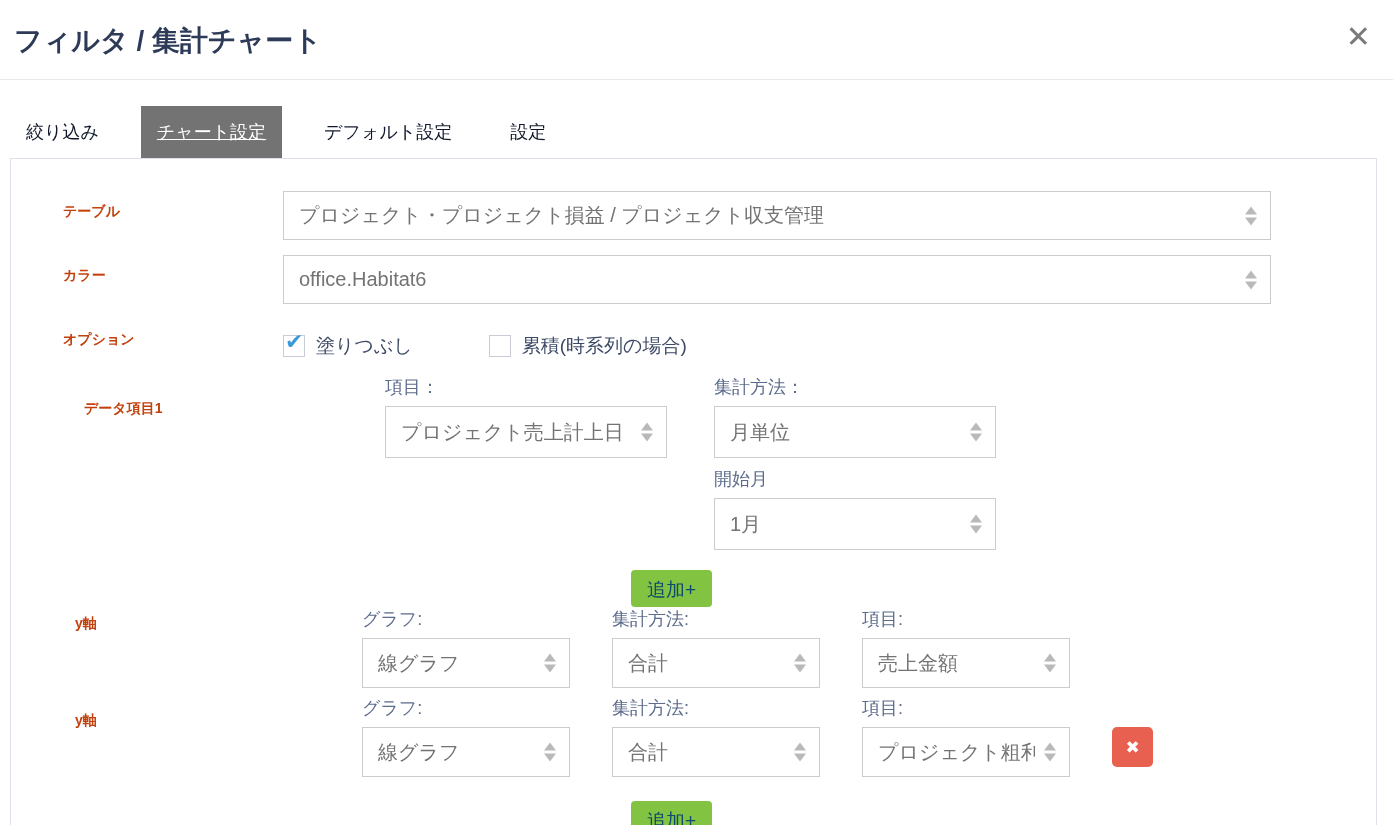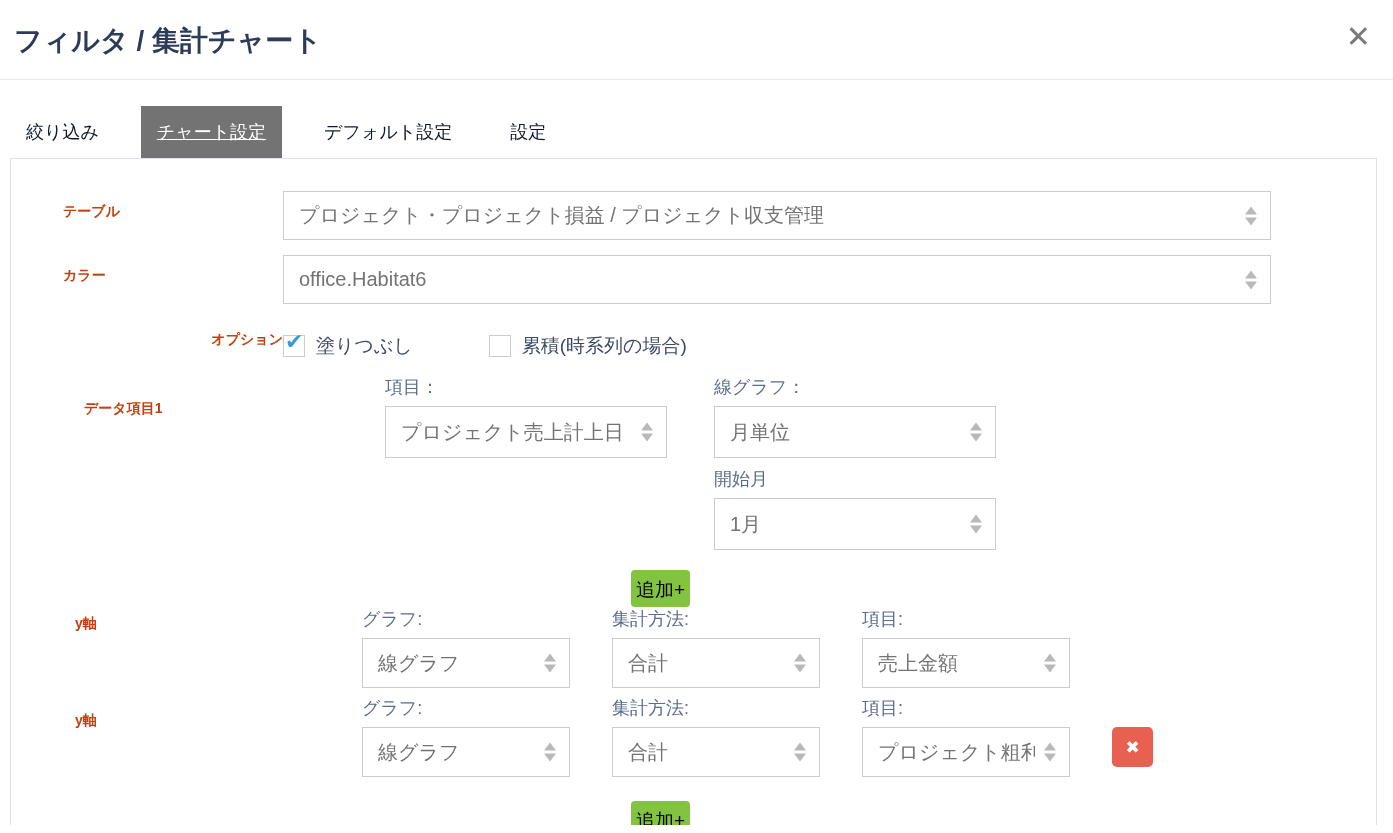--- a/index.html
+++ b/index.html
@@ -58,22 +58,22 @@
   
   .field-label { font-size:18px; color:#5c6c8c; margin-bottom:7px; white-space:nowrap; }
   .dataitem-content { display:flex; margin-left:102px; }
   .dataitem-colgap { margin-left:47px; }
   .start-month-label { margin-top:9px; }
 
   .yaxis-content { display:flex; margin-left:79px; }
   .ygap { margin-left:42px; }
 
   
-  .add-btn { display:inline-block; background:#82c341; color:#000000; border:none; border-radius:4px;
-    font-size:19px; padding:7px 5px; height:37px; cursor:pointer;
+  .add-btn { display:inline-block; background:#82c341; color:#0c4a6e; border:none; border-radius:4px;
+    font-size:19px; padding:7px 16px; height:37px; cursor:pointer;
     font-family:"Liberation Sans","DejaVu Sans",sans-serif; }
   .add-row-1 { margin:20px 0 0 620px; }
   .add-row-2 { margin:24px 0 0 620px; }
 
   .delete-btn { width:41px; height:40px; background:#e8604f; border:none; border-radius:5px;
     color:#fff; cursor:pointer; margin-left:42px; margin-top:31px; display:flex;
     align-items:center; justify-content:center; font-size:17px; font-weight:bold;
     font-family:"Liberation Sans","DejaVu Sans",sans-serif; }
 
   .yrow1 { margin-top:0; }
@@ -115,21 +115,21 @@
     <div class="row-label">カラー</div>
     <div class="select big">
       <span class="sel-text">office.Habitat6</span>
       <span class="sel-arrows">
           <span class="tri-up"></span>
           <span class="tri-down"></span>
         </span>
     </div>
   </div>
 
-  <div class="row opt-row" style="margin-bottom:16px;text-align:right;">
+  <div class="row opt-row" style="margin-bottom:16px;">
     <div class="row-label" style="padding-top:0;">オプション</div>
     <div class="options-content">
       <span class="checkbox">
         <span class="check">✔</span>
       </span>
       <span class="cb-label">塗りつぶし</span>
       <span class="checkbox cb-gap"></span>
       <span class="cb-label">累積(時系列の場合)</span>
     </div>
   </div>
@@ -141,21 +141,21 @@
         <div class="field-label">項目：</div>
         <div class="select mid">
           <span class="sel-text">プロジェクト売上計上日</span>
           <span class="sel-arrows">
               <span class="tri-up"></span>
               <span class="tri-down"></span>
             </span>
         </div>
       </div>
       <div class="dataitem-colgap">
-        <div class="field-label">線グラフ：</div>
+        <div class="field-label">集計方法：</div>
         <div class="select mid">
           <span class="sel-text">月単位</span>
           <span class="sel-arrows">
               <span class="tri-up"></span>
               <span class="tri-down"></span>
             </span>
         </div>
         <div class="field-label start-month-label">開始月</div>
         <div class="select mid">
           <span class="sel-text">1月</span>

